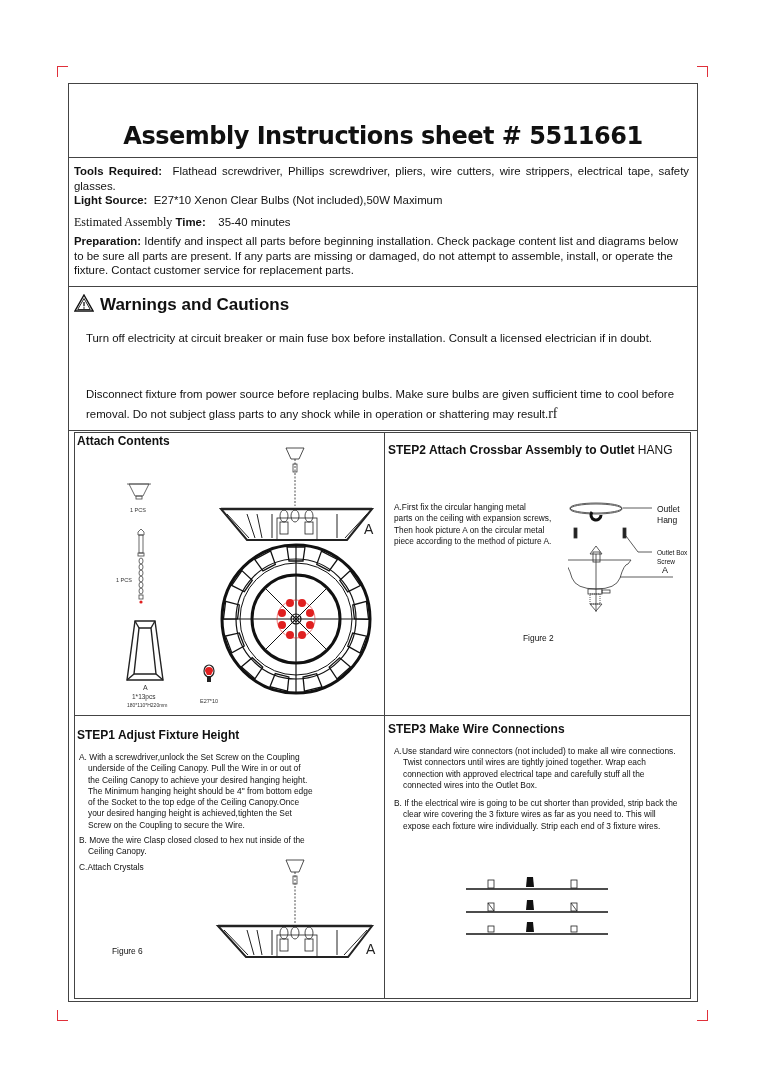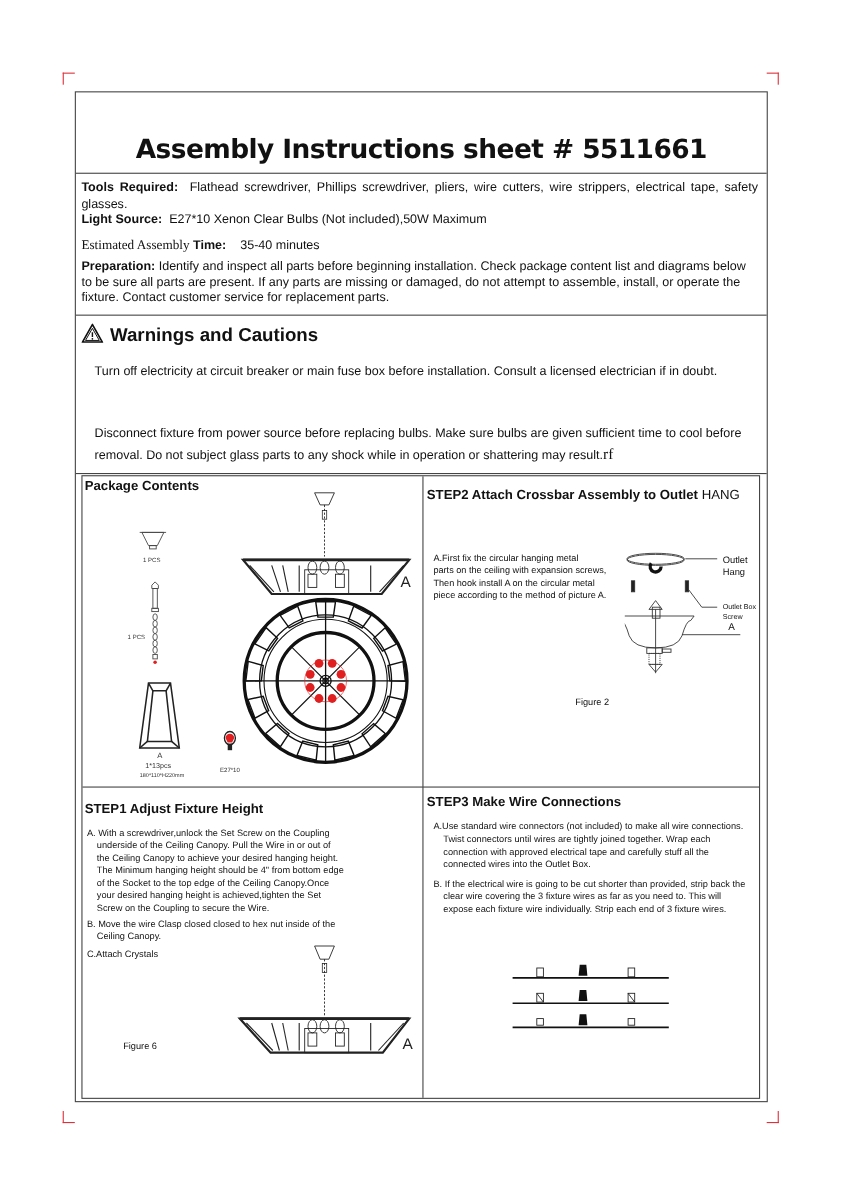--- a/index.html
+++ b/index.html
@@ -99,21 +99,21 @@
     </p>
   </div>
 
   <div class="hr" style="top:346px"></div>
 
   <div class="grid">
     <div class="vline"></div>
     <div class="hline"></div>
 
     <div class="cell" style="left:2px; top:1px; width:306px; height:280px;">
-      <h3>Package Contents</h3>
+      <h3>Attach Contents</h3>
 
       <svg style="position:absolute;left:0;top:0" width="306" height="280" viewBox="0 0 306 280">
 
         <g stroke="#444" stroke-width="0.8" fill="none">
           <path d="M52,50 L72,50 L66,62 L58,62 Z"></path>
           <line x1="50" y1="50" x2="74" y2="50"></line>
           <rect x="59" y="62" width="6" height="3"></rect>
         </g>
 
         <g stroke="#444" stroke-width="0.8" fill="none">
@@ -243,21 +243,21 @@
     </div>
 
     <div class="cell" style="left:313px; top:1px; width:300px; height:280px;">
       <h3 style="margin-top:9px">
         <span>STEP2 Attach Crossbar Assembly to Outlet</span>
         <span class="normal">HANG</span>
       </h3>
       <div class="steptext" style="position:absolute;left:6px;top:68px;line-height:11.3px;font-size:8.3px">
         <p>A.First fix the circular hanging metal</p>
         <p>parts on the ceiling with expansion screws,</p>
-        <p>Then hook install A on the circular metal</p>
+        <p>Then hook picture A on the circular metal</p>
         <p>piece according to the method of picture A.</p>
       </div>
       <svg style="position:absolute;left:180px;top:60px" width="120" height="120" viewBox="0 0 120 120">
         <g stroke="#333" fill="none" stroke-width="0.8">
           <ellipse cx="28" cy="15" rx="26" ry="5"></ellipse>
           <ellipse cx="28" cy="14" rx="26" ry="5"></ellipse>
           <line x1="55" y1="14" x2="84" y2="14"></line>
           <path d="M24,18 a5,5 0 1 0 9,3" stroke-width="3" stroke="#111"></path>
           <rect x="6" y="34" width="3" height="10" fill="#222"></rect>
           <rect x="55" y="34" width="3" height="10" fill="#222"></rect>

